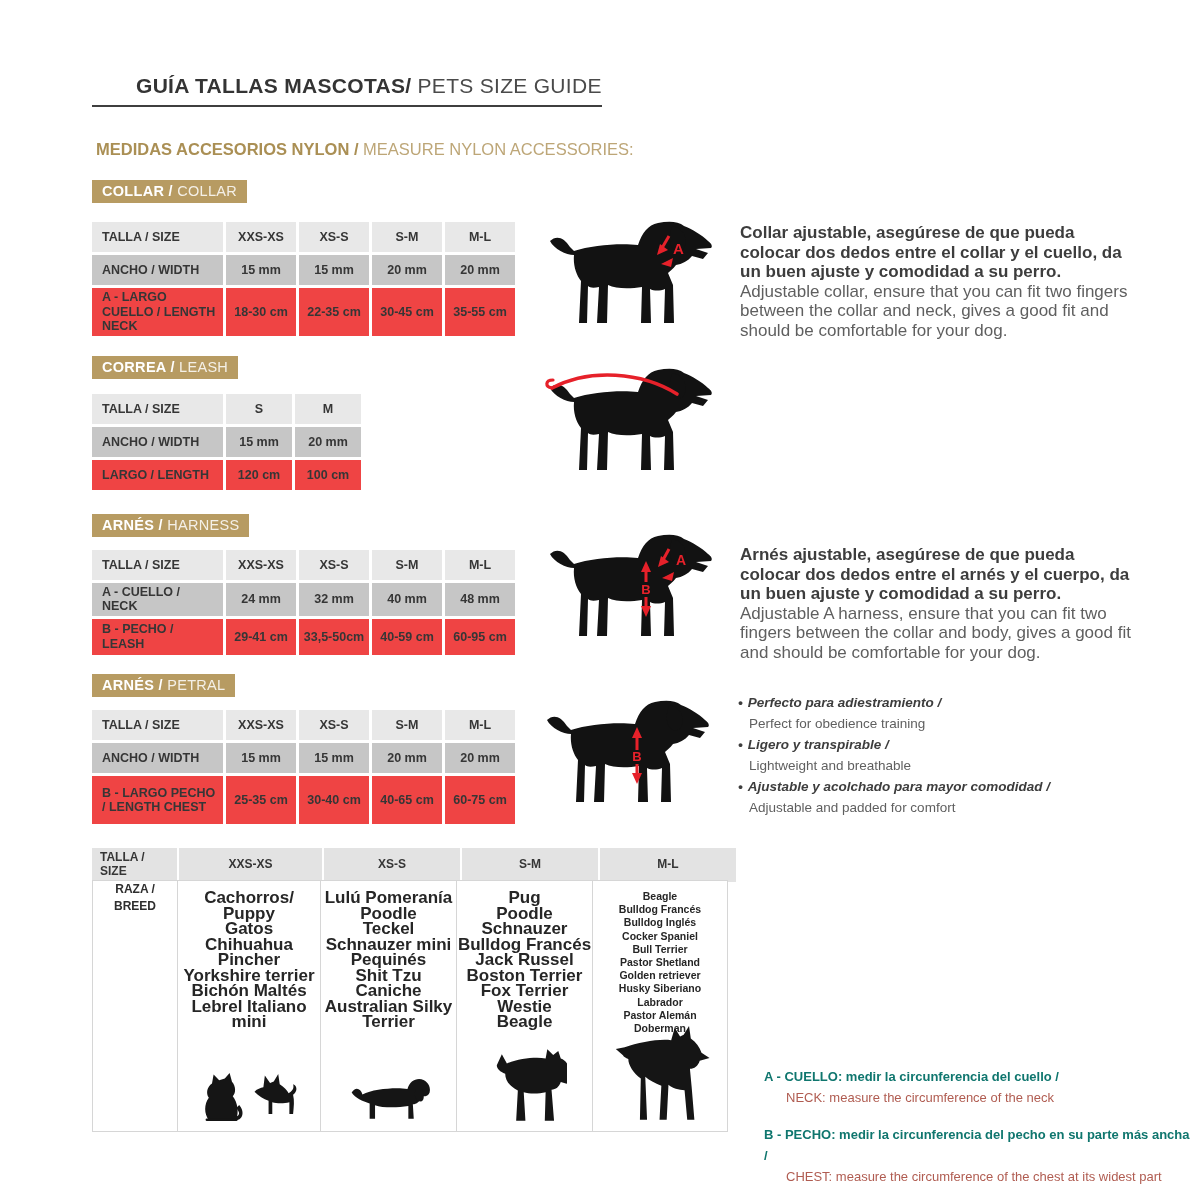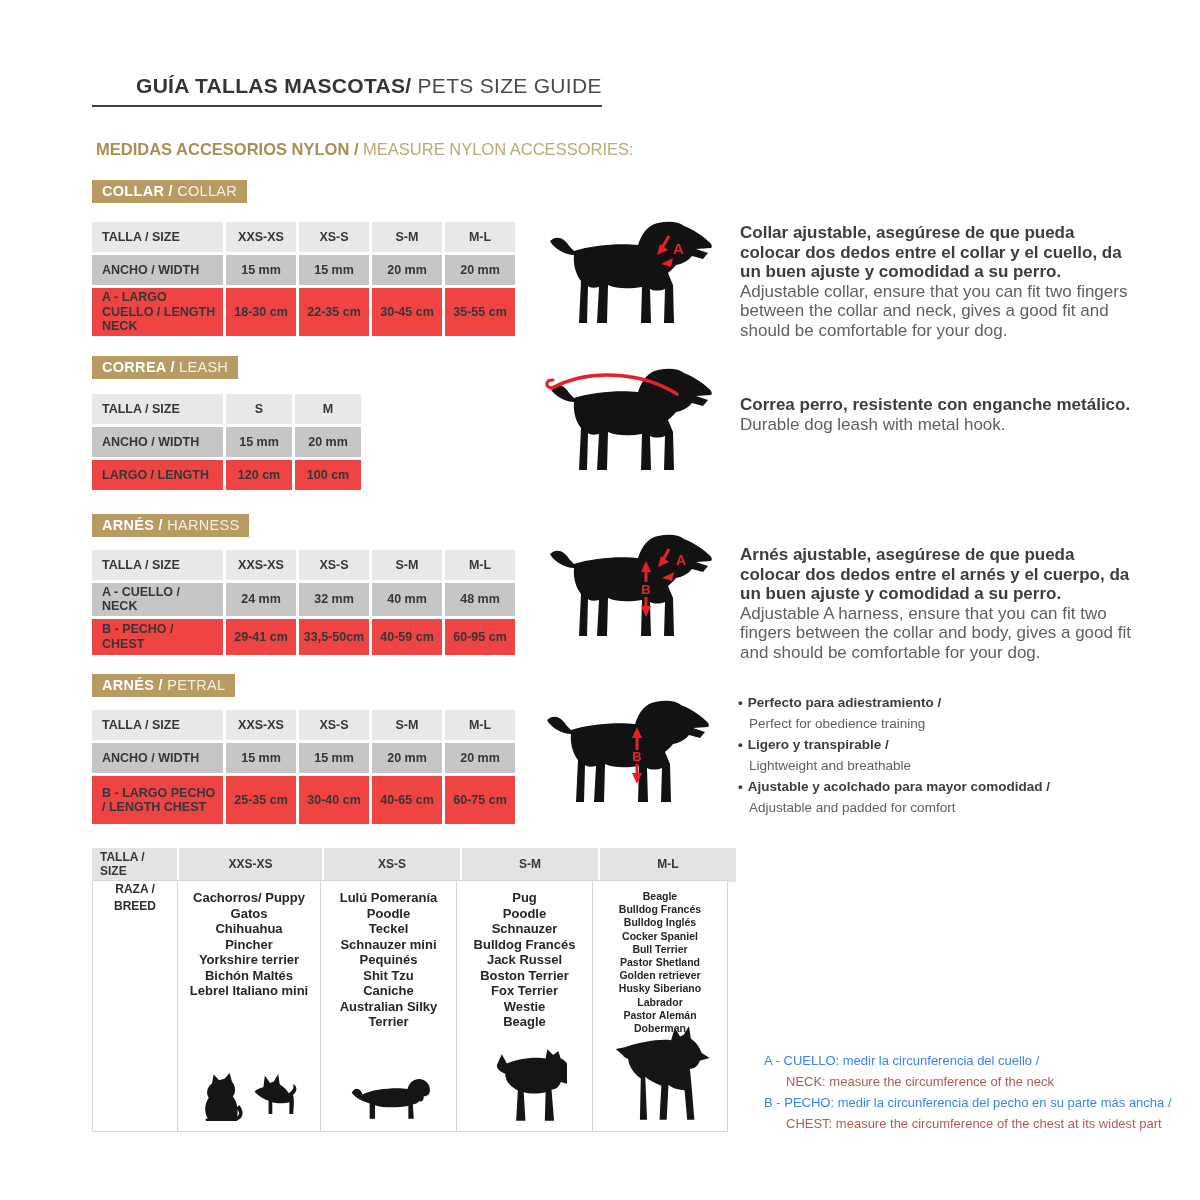--- a/index.html
+++ b/index.html
@@ -38,45 +38,45 @@
   .dogbox{position:absolute;color:#121212;}
   .dogbox svg{display:block;}
   .marker{font-family:"Liberation Sans",sans-serif;font-weight:700;fill:#e6212a;}
 
   
   .desc{position:absolute;width:398px;font-size:17px;line-height:19.5px;}
   .desc .es{font-weight:700;color:#3d3d3d;}
   .desc .en{font-weight:400;color:#5f5f5f;}
 
   .bullets{position:absolute;width:420px;font-size:13.5px;line-height:21px;}
-  .bullets .b-es{font-weight:700;color:#3d3d3d;}
+  .bullets .b-es{font-weight:700;color:#3d3d3d;font-style:italic;}
   .bullets .b-es .dot{margin-right:5px;}
   .bullets .b-en{font-weight:400;color:#5f5f5f;padding-left:11px;}
 
   
   .bt-head{position:absolute;left:92px;top:848px;width:636px;display:grid;
            grid-template-columns:85px 143px 136px 136px 136px;gap:2px;background:#fff;}
   .bt-head .cell{background:#e3e3e3;min-height:30px;font-size:12px;font-weight:700;color:#363636;}
   .bt-head .cell.lab{padding-left:8px;}
   .bt-body{position:absolute;left:92px;top:880px;width:634px;height:250px;
            border:1px solid #d6d6d6;display:grid;
            grid-template-columns:85px 143px 136px 136px 134px;}
   .bcell{position:relative;border-right:1px solid #d6d6d6;background:#fff;}
   .bcell:last-child{border-right:none;}
-  .bcell .blist{padding-top:9px;text-align:center;font-size:13px;font-weight:700;
+  .bcell .blist{padding-top:9px;text-align:center;font-size:17px;font-weight:700;
                 color:#262626;line-height:15.5px;}
   .bcell.dense .blist{font-size:10.5px;line-height:13.2px;}
   .bcell .bicons{position:absolute;left:0;right:0;bottom:6px;display:flex;
                  justify-content:center;align-items:flex-end;gap:6px;color:#151515;}
   .bcell.rz{display:flex;align-items:flex-start;justify-content:center;}
   .bcell.rz div{font-size:12px;font-weight:700;color:#2e2e2e;text-align:center;width:56px;line-height:17px;}
 
   
   .fnotes{position:absolute;left:764px;top:1050px;width:430px;font-size:13px;line-height:21px;}
-  .fn-es{font-weight:400;color:#3b82f6;}
+  .fn-es{font-weight:700;color:#0f766e;margin-top:16px;}
   .fn-en{font-weight:400;color:#b05c51;padding-left:22px;}
 
   .hidden-defs{position:absolute;width:0;height:0;overflow:hidden;}
 </style>
 </head>
 <body>
 
 <svg class="hidden-defs" aria-hidden="true">
   <defs>
     <g id="dog-sil">
@@ -153,41 +153,37 @@
   <div class="dogbox" style="left:535px;top:362px;">
     <svg width="200" height="120" viewBox="0 0 190 120">
       <use href="#dog-sil"></use>
       <g stroke="#e6212a" fill="none" stroke-linecap="round">
         <path d="M12,26 C50,6 102,10 137,32" stroke-width="3.6"></path>
         <path d="M12,26 c-7,-1 -7,-8 1,-8" stroke-width="3.2"></path>
       </g>
     </svg>
   </div>
 
-  <div class="desc" style="left:740px;top:395px;">
-    <div class="es">Correa perro, resistente con enganche metálico.</div>
-    <div class="en">Durable dog leash with metal hook.</div>
-  </div>
 
   <div class="badge" style="left:92px;top:514px;">
     <span class="es">ARNÉS / </span><span class="en">HARNESS</span>
   </div>
 
   <div class="stable" style="left:92px;top:550px;">
     <div class="cell h lab">TALLA / SIZE</div>
     <div class="cell h">XXS-XS</div>
     <div class="cell h">XS-S</div>
     <div class="cell h">S-M</div>
     <div class="cell h">M-L</div>
     <div class="cell m lab">A - CUELLO / NECK</div>
     <div class="cell m">24 mm</div>
     <div class="cell m">32 mm</div>
     <div class="cell m">40 mm</div>
     <div class="cell m">48 mm</div>
-    <div class="cell w lab mid">B - PECHO / CHEST</div>
+    <div class="cell w lab mid">B - PECHO / LEASH</div>
     <div class="cell w mid">29-41 cm</div>
     <div class="cell w mid">33,5-50cm</div>
     <div class="cell w mid">40-59 cm</div>
     <div class="cell w mid">60-95 cm</div>
   </div>
 
   <div class="dogbox" style="left:540px;top:528px;">
     <svg width="190" height="120" viewBox="0 0 190 120">
       <use href="#dog-sil"></use>
       <g stroke="#e6212a" fill="#e6212a">

